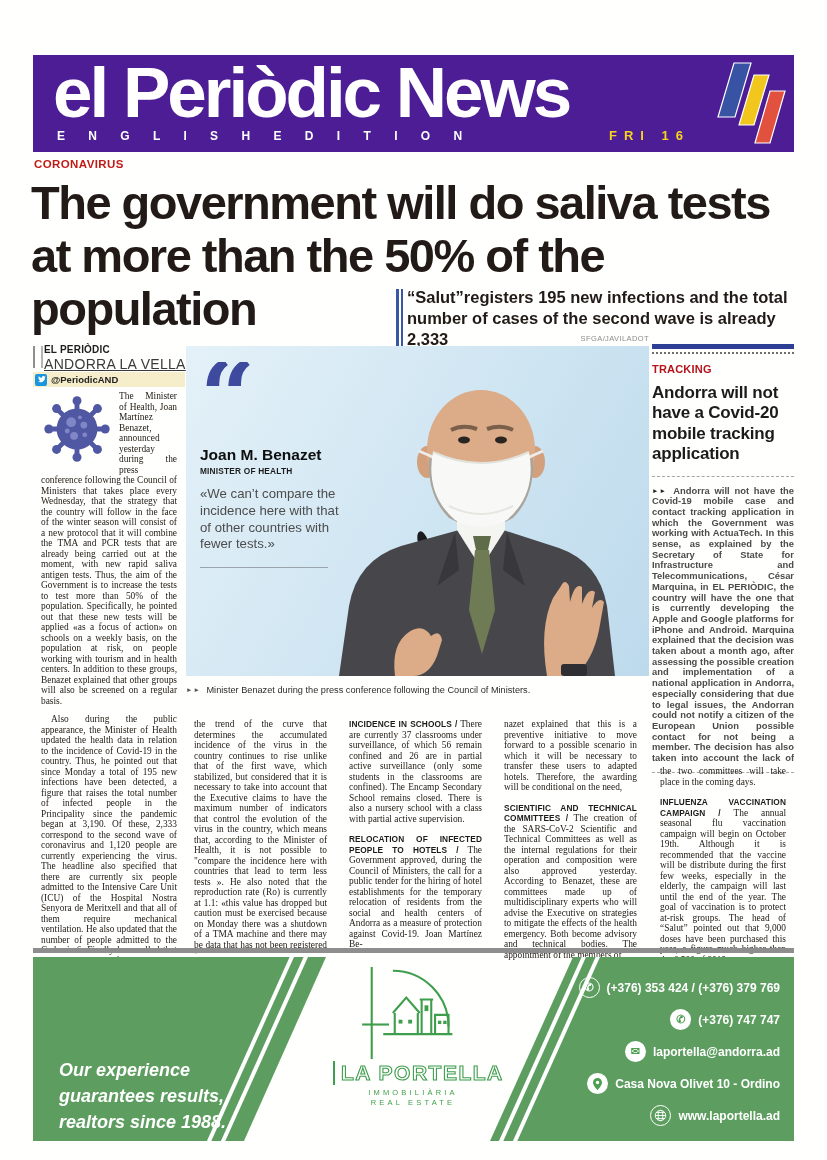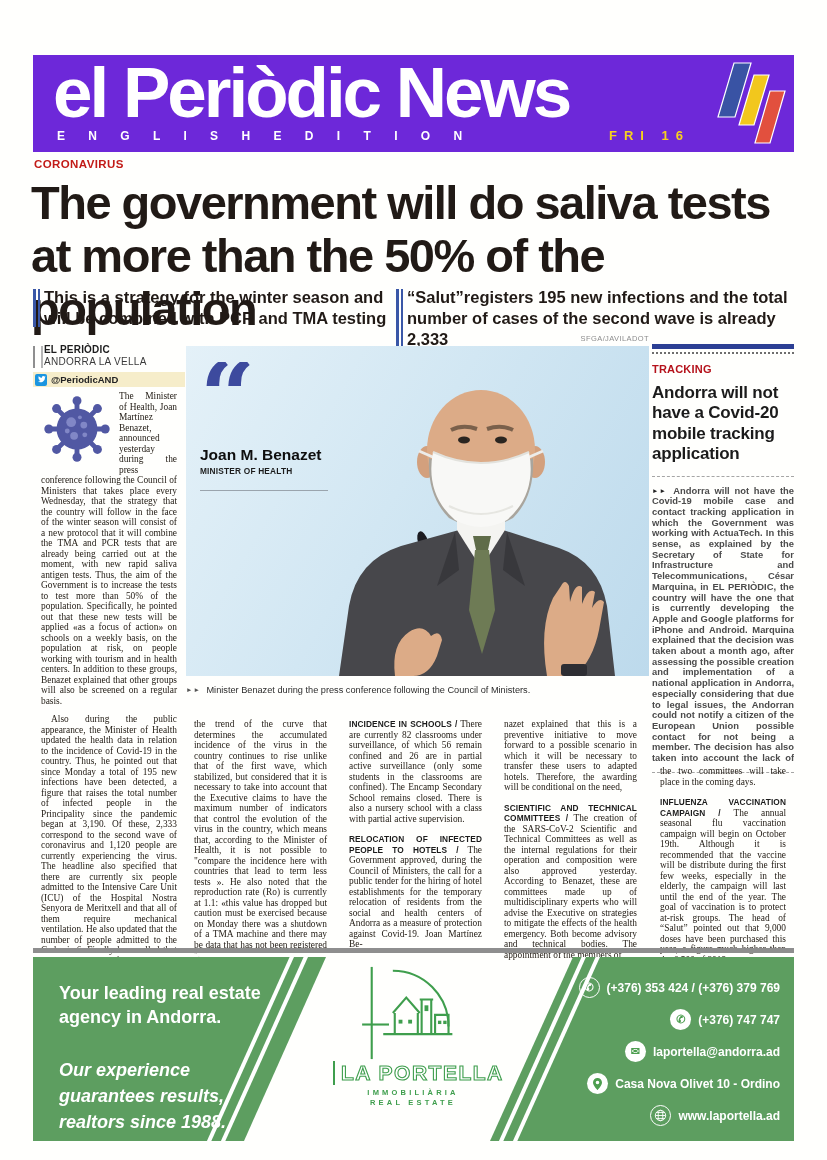--- a/index.html
+++ b/index.html
@@ -1,19 +1,19 @@
 <!DOCTYPE html>
 <html lang="en"><head>
 <meta charset="utf-8">
 <style>
   html,body{margin:0;padding:0;background:#e9e9e7;}
   .page{position:relative;width:827px;height:1160px;background:#fffffd;margin:0 auto;overflow:hidden;
         font-family:"Liberation Sans",sans-serif;color:#221c18;}
   
-  .masthead{position:absolute;left:33px;top:55px;width:761px;height:97px;background:#6d28d9;}
+  .masthead{position:absolute;left:33px;top:55px;width:761px;height:97px;background:#4c1d95;}
   .masthead-title{position:absolute;left:20px;top:2px;font-size:71px;line-height:1;font-weight:bold;
         color:#fff;letter-spacing:-3px;white-space:nowrap;}
   .masthead-edition{position:absolute;left:24px;bottom:9px;font-size:12px;font-weight:bold;color:#fff;
         letter-spacing:10px;white-space:nowrap;}
   .masthead-date{position:absolute;right:104px;bottom:9px;font-size:13px;font-weight:bold;color:#f7d21e;
         letter-spacing:7px;white-space:nowrap;}
   .masthead-logo{position:absolute;right:6px;top:6px;width:78px;height:84px;}
   
   .kicker{position:absolute;left:34px;top:158px;font-size:11.5px;font-weight:bold;color:#c21b17;letter-spacing:.4px;}
   .headline{position:absolute;left:31px;top:176px;width:766px;font-size:47px;line-height:53px;
@@ -22,21 +22,21 @@
         padding-left:11px;}
   .subhead::before{content:"";position:absolute;left:0;top:2px;bottom:2px;width:3px;background:#3a57a7;}
   .subhead::after{content:"";position:absolute;left:5px;top:2px;bottom:2px;width:1.5px;background:#3a57a7;}
   .subhead.s1{left:33px;width:350px;}
   .subhead.s2{left:396px;width:386px;}
   
   .byline{position:absolute;left:33px;top:344px;width:152px;padding-left:11px;}
   .byline::before{content:"";position:absolute;left:0;top:2px;height:22px;width:6px;
         border-left:2.5px solid #8f8f8f;border-right:2.5px solid #b5b5b5;}
   .byline-source{font-size:10px;font-weight:bold;color:#1c1c1c;letter-spacing:.2px;}
-  .byline-location{font-size:10px;color:#3a3a3a;letter-spacing:.3px;margin-top:1px;}
+  .byline-location{font-size:14px;color:#3a3a3a;letter-spacing:.3px;margin-top:1px;text-decoration:underline;}
   .twitter-strip{position:absolute;left:33px;top:372px;width:152px;height:15px;background:#f6edca;
         display:flex;align-items:center;gap:4px;padding:0 2px;box-sizing:border-box;}
   .twitter-badge{width:12px;height:12px;background:#1b95e0;border-radius:2px;display:flex;
         align-items:center;justify-content:center;flex:0 0 auto;}
   .twitter-handle{font-size:9.5px;font-weight:bold;color:#222;}
   
   .serifcol{position:absolute;font-family:"Liberation Serif",serif;font-size:9.4px;line-height:10.5px;
         color:#262019;text-align:justify;overflow:hidden;hyphens:auto;}
   .serifcol p{margin:8px;}
   .serifcol p.indent{text-indent:10px;}
@@ -86,21 +86,21 @@
   .ad-left .stripe.a{left:262px;}  .ad-left .stripe.b{left:276px;}
   .ad-right .stripe.a{left:97px;}  .ad-right .stripe.b{left:111px;}
   .ad-tagline1{position:absolute;left:26px;top:24px;width:240px;font-size:18px;line-height:24px;
         font-weight:bold;color:#fff;}
   .ad-tagline2{position:absolute;left:26px;top:100px;width:205px;font-size:18px;line-height:26px;
         font-weight:bold;font-style:italic;color:#fff;}
   .ad-logo{position:absolute;left:300px;top:8px;width:160px;height:176px;text-align:center;}
   .ad-logo-art{width:112px;height:96px;display:block;margin:0 auto;}
   .ad-logo-name{display:inline-block;border-left:2px solid #3f9e4d;padding-left:6px;font-size:21px;
         font-weight:bold;letter-spacing:1.5px;color:#fff;-webkit-text-stroke:1.1px #3f9e4d;white-space:nowrap;}
-  .ad-logo-sub{font-size:7.5px;font-weight:bold;color:#3f9e4d;letter-spacing:3.2px;margin-top:3px;}
+  .ad-logo-sub{font-size:7.5px;font-weight:normal;color:#3f9e4d;letter-spacing:3.2px;margin-top:3px;}
   .ad-contacts{position:absolute;right:14px;top:20px;display:flex;flex-direction:column;gap:11px;
         align-items:flex-end;}
   .contact-row{display:flex;align-items:center;gap:7px;font-size:12px;font-weight:bold;color:#fff;white-space:nowrap;}
   .cicon{width:21px;height:21px;border-radius:50%;display:flex;align-items:center;justify-content:center;flex:0 0 auto;}
   .cicon.ring{border:1.6px solid #fff;box-sizing:border-box;color:#fff;font-size:11px;}
   .cicon.solid{background:#fff;color:#4d9e50;font-size:11px;}
 </style>
 </head>
 <body>
 
@@ -112,21 +112,20 @@
     <div class="masthead-date">FRI 16</div>
     <svg class="masthead-logo" viewBox="0 0 78 84">
       <polygon points="24,2 41,2 25,56 8,56" fill="#3953a4" stroke="#fff" stroke-width="1.2"></polygon>
       <polygon points="44,14 59,14 44,64 29,64" fill="#f2c71d" stroke="#fff" stroke-width="1.2"></polygon>
       <polygon points="60,30 75,30 60,82 45,82" fill="#e2503e" stroke="#fff" stroke-width="1.2"></polygon>
     </svg>
   </div>
 
   <div class="kicker">CORONAVIRUS</div>
   <h1 class="headline" style="margin:0">The government will do saliva tests at more than the 50% of the population</h1>
-  <div class="subhead s1">This is a strategy for the winter season and will be combined with PCR and TMA testing</div>
   <div class="subhead s2">“Salut”registers 195 new infections and the total number of cases of the second wave is already 2,333</div>
 
   <div class="byline">
     <div class="byline-source">EL PERIÒDIC</div>
     <div class="byline-location">ANDORRA LA VELLA</div>
   </div>
   <div class="twitter-strip">
     <span class="twitter-badge">
       <svg width="9" height="9" viewBox="0 0 10 10">
           <path fill="#fff" d="M9.8 1.9c-.3.2-.7.3-1 .4.4-.2.6-.6.8-1-.4.2-.8.4-1.2.5C8 1.4 7.5 1.2 7 1.2c-1 0-1.7.8-1.7 1.7 0 .1 0 .3.1.4-1.4-.1-2.7-.8-3.5-1.8-.2.3-.3.6-.3.9 0 .6.3 1.1.8 1.4-.3 0-.6-.1-.8-.2 0 .8.6 1.5 1.4 1.7-.2 0-.4.1-.6 0 .2.7.8 1.2 1.6 1.2-.6.5-1.4.8-2.2.8H1c.8.5 1.7.8 2.7.8 3.3 0 5.1-2.7 5.1-5.1v-.2c.4-.3.7-.6 1-1z"></path>
@@ -201,34 +200,35 @@
       <path d="M124 106 Q172 128 220 106" fill="none" stroke="#e2e2dd" stroke-width="2"></path>
       <path d="M140 160 Q172 176 204 160" fill="none" stroke="#e6e6e1" stroke-width="2"></path>
       <path d="M238 330 Q230 282 244 252 L252 240 Q256 232 260 240 L261 256 Q266 236 273 241 L273 258 Q279 241 286 246 L283 262 Q290 250 295 256 L290 284 Q284 314 266 330 Z" fill="#dcab87"></path>
       <path d="M86 330 Q82 298 100 286 Q114 277 122 290 Q131 283 133 294 L128 310 Q120 330 104 330 Z" fill="#dcab87"></path>
       <rect x="252" y="318" width="26" height="12" rx="3" fill="#2e2e33"></rect>
     </svg>
     <div class="quote-card">
       <div class="quote-mark">“</div>
       <div class="quote-author">Joan M. Benazet</div>
       <div class="quote-role">MINISTER OF HEALTH</div>
+      <div class="quote-text">«We can’t compare the incidence here with that of other countries with fewer tests.»</div>
       <div class="quote-rule"></div>
     </div>
   </div>
   <div class="caption">
     <span class="arrows">►►</span>
     <span>Minister Benazet during the press conference following the Council of Ministers.</span>
   </div>
 
   <div class="serifcol col2">
     <p>the trend of the curve that determines the accumulated incidence of the virus in the country continues to rise unlike that of the first wave, which stabilized, but considered that it is necessary to take into account that the Executive claims to have the maximum number of indicators that control the evolution of the virus in the country, which means that, according to the Minister of Health, it is not possible to "compare the incidence here with countries that lead to term less tests ». He also noted that the reproduction rate (Ro) is currently at 1.1: «this value has dropped but caution must be exercised because on Monday there was a shutdown of a TMA machine and there may be data that has not been registered ".</p>
   </div>
   <div class="serifcol col3">
     <p><span class="tag">INCIDENCE IN SCHOOLS /</span>
-       <span>There are currently 82 classrooms under surveillance, of which 56 remain confined and 26 are in partial active surveillance (only some students in the classrooms are confined). The Encamp Secondary School remains closed. There is also a nursery school with a class with partial active supervision.</span></p>
+       <span>There are currently 37 classrooms under surveillance, of which 56 remain confined and 26 are in partial active surveillance (only some students in the classrooms are confined). The Encamp Secondary School remains closed. There is also a nursery school with a class with partial active supervision.</span></p>
     <p class="gap"><span class="tag">RELOCATION OF INFECTED PEOPLE TO HOTELS /</span>
        <span>The Government approved, during the Council of Ministers, the call for a public tender for the hiring of hotel establishments for the temporary relocation of residents from the social and health centers of Andorra as a measure of protection against Covid-19. Joan Martínez Be-</span></p>
   </div>
   <div class="serifcol col4">
     <p>nazet explained that this is a preventive initiative to move forward to a possible scenario in which it will be necessary to transfer these users to adapted hotels. Therefore, the awarding will be conditional on the need,</p>
     <p class="gap"><span class="tag">SCIENTIFIC AND TECHNICAL COMMITTEES /</span>
        <span>The creation of the SARS-CoV-2 Scientific and Technical Committees as well as the internal regulations for their operation and composition were also approved yesterday. According to Benazet, these are committees made up of multidisciplinary experts who will advise the Executive on strategies to mitigate the effects of the health emergency. Both become advisory and technical bodies. The appointment of the members of</span></p>
   </div>
 
   <div class="sidebar">
@@ -248,21 +248,20 @@
     <p>the two committees will take place in the coming days.</p>
     <p class="gap"><span class="tag">INFLUENZA VACCINATION CAMPAIGN /</span>
        <span>The annual seasonal flu vaccination campaign will begin on October 19th. Although it is recommended that the vaccine will be distribute during the first few weeks, especially in the elderly, the campaign will last until the end of the year. The goal of vaccination is to protect at-risk groups. The head of “Salut” pointed out that 9,000 doses have been purchased this year, a figure much higher than the 6,500 of 2019. ■</span></p>
   </div>
 
   <div class="foot-rule"></div>
   <div class="ad">
     <div class="ad-left">
       <div class="stripe a"></div>
       <div class="stripe b"></div>
-      <div class="ad-tagline1">Your leading real estate agency in Andorra.</div>
       <div class="ad-tagline2">Our experience guarantees results, realtors since 1988.</div>
     </div>
 
     <div class="ad-logo">
       <svg class="ad-logo-art" viewBox="0 0 110 100" fill="none" stroke="#3f9e4d" stroke-width="2.2">
         <path d="M12 2 V98"></path>
         <path d="M2 62 H30"></path>
         <path d="M34 6 A58 58 0 0 1 92 64"></path>
         <path d="M24 72 H96"></path>
         <path d="M36 50 V72 M60 50 V72 M34 50 L48 34 L62 50"></path>

